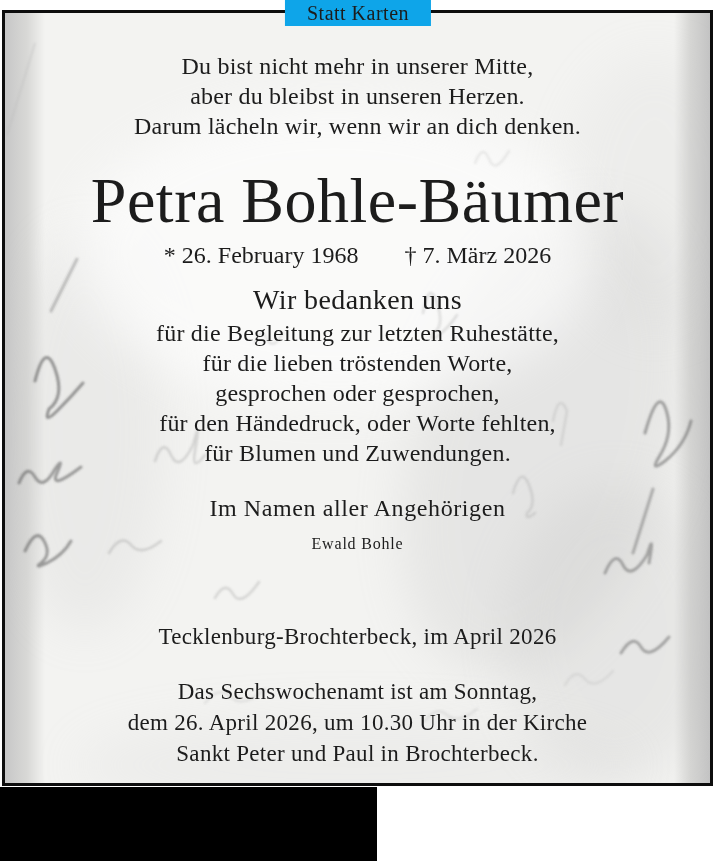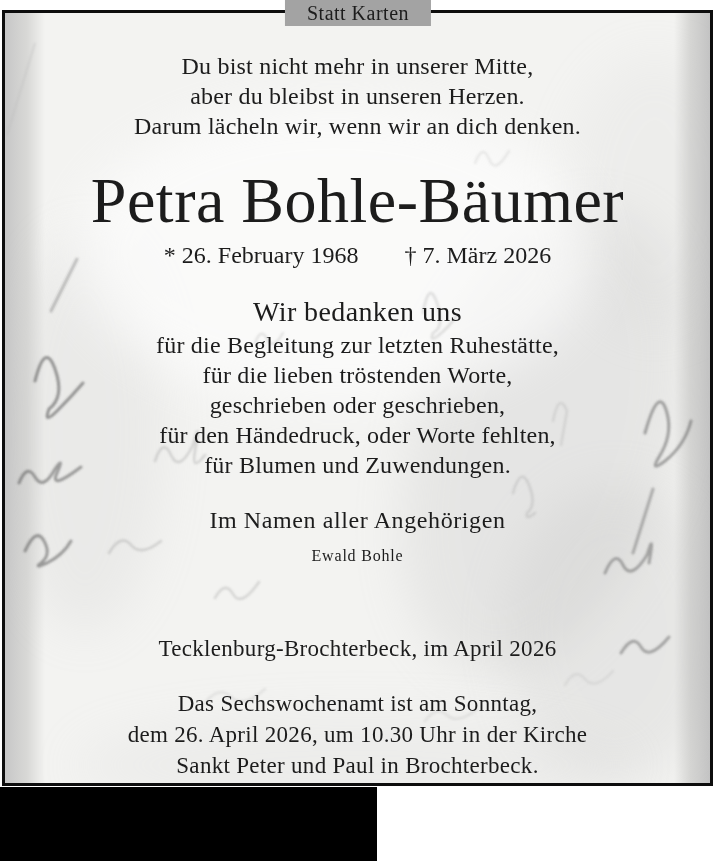--- a/index.html
+++ b/index.html
@@ -36,21 +36,21 @@
   }
   .texture-svg { position: absolute; inset: 0; width: 100%; height: 100%; }
 
   
   .statt-karten {
     position: absolute;
     top: 0; left: 50%;
     transform: translateX(-50%);
     height: 26px;
     padding: 8px 22px;
-    background: #a3a3a3;
+    background: #0ea5e9;
     display: flex; align-items: center; justify-content: center;
     font-size: 20px;
     letter-spacing: 0.5px;
     white-space: nowrap;
     z-index: 5;
   }
 
   
   .content {
     position: relative;
@@ -67,21 +67,21 @@
     line-height: 74px;
     letter-spacing: 0.5px;
     white-space: nowrap;
     font-weight: 400;
   }
   .dates {
     margin-top: 2px;
     display: inline-flex; gap: 46px;
     font-size: 24px; line-height: 30px;
   }
-  .thanks-heading { margin-top: 24px; font-size: 28px; line-height: 36px; letter-spacing: 0.4px; }
+  .thanks-heading { margin-top: 12px; font-size: 28px; line-height: 36px; letter-spacing: 0.4px; }
   .thanks-block { font-size: 24px; line-height: 30px; letter-spacing: 0.2px; }
   .closing-line { margin-top: 25px; font-size: 24px; line-height: 30px; letter-spacing: 0.6px; }
   .mourner-name { margin-top: 6px; font-size: 16px; line-height: 30px; letter-spacing: 0.8px; }
   .place-date { margin-top: 63px; font-size: 23px; line-height: 30px; letter-spacing: 0.3px; }
   .service-block { margin-top: 24px; font-size: 23px; line-height: 31px; letter-spacing: 0.3px; }
 
   
   .bottom-band {
     position: absolute;
     left: 0; top: 787px;
@@ -169,21 +169,21 @@
       <div class="dates">
         <span>* 26. February 1968</span>
         <span>† 7. März 2026</span>
       </div>
 
       <div class="thanks-heading">Wir bedanken uns</div>
 
       <div class="thanks-block">
         <div>für die Begleitung zur letzten Ruhestätte,</div>
         <div>für die lieben tröstenden Worte,</div>
-        <div>geschrieben oder geschrieben,</div>
+        <div>gesprochen oder gesprochen,</div>
         <div>für den Händedruck, oder Worte fehlten,</div>
         <div>für Blumen und Zuwendungen.</div>
       </div>
 
       <div class="closing-line">Im Namen aller Angehörigen</div>
 
       <div class="mourner-name">Ewald Bohle</div>
 
       <div class="place-date">Tecklenburg-Brochterbeck, im April 2026</div>
 

